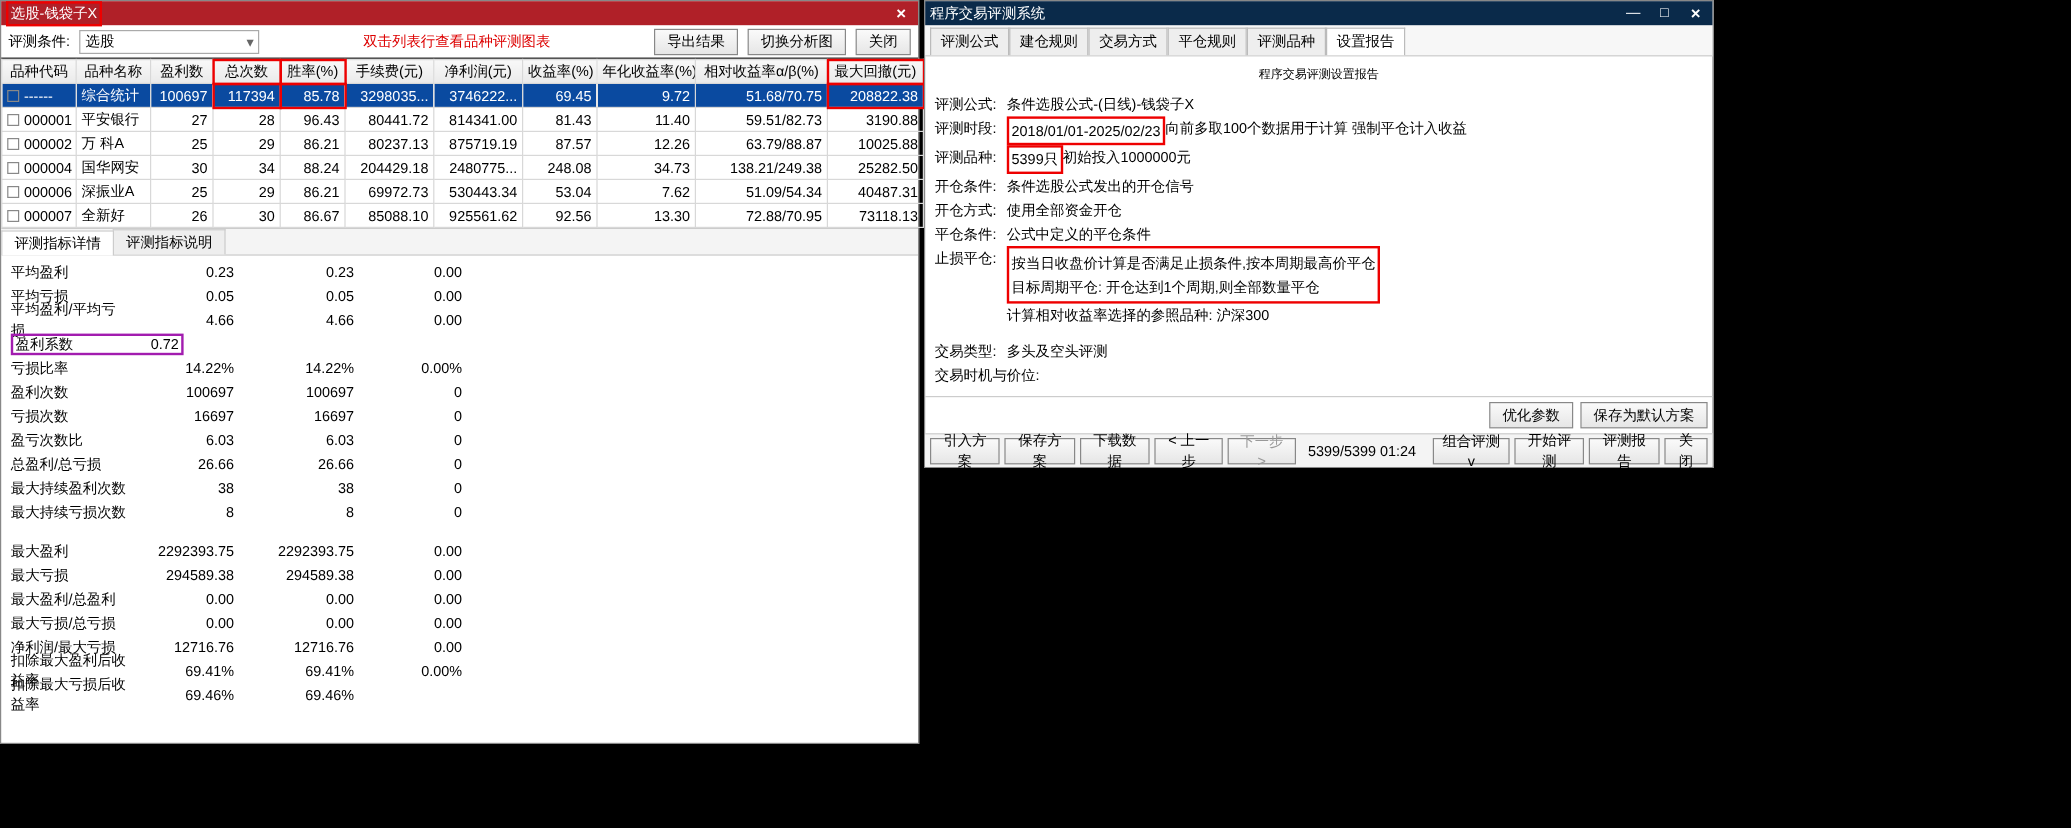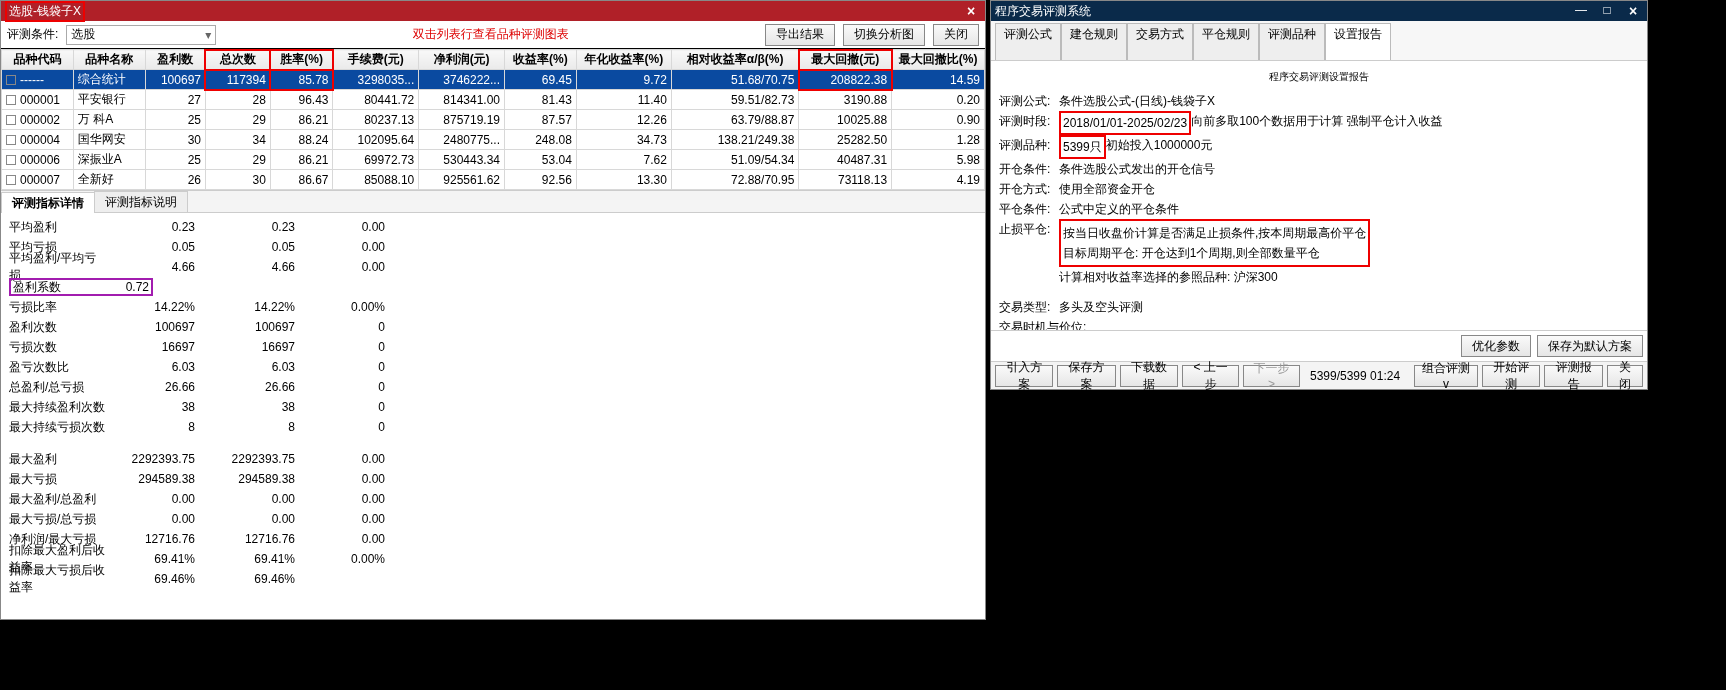--- a/index.html
+++ b/index.html
@@ -1,18 +1,18 @@
 <!DOCTYPE html>
 <html><head>
 <meta charset="utf-8">
 <style>
   * { box-sizing: border-box; font-family: "Microsoft YaHei", SimSun, Arial, sans-serif; }
   body { margin:0; padding:0; background:#000; font-size:12px; color:#000; }
   .app { display:flex; width:1726px; height:690px; }
-  .left-pane { width:986px; height:620px; background:#fff; border:1px solid #888; display:flex; flex-direction:column; }
+  .left-pane { width:766px; height:620px; background:#fff; border:1px solid #888; display:flex; flex-direction:column; }
   .right-pane { width:658px; margin-left:4px; display:flex; flex-direction:column; }
   .right-top { background:#fff; height:390px; border:1px solid #888; display:flex; flex-direction:column; }
   .right-black { flex:1; background:#000; }
 
   
   .titlebar { height:20px; background:#b02028; color:#fff; display:flex; align-items:center; padding:0 4px; font-size:12px; position:relative; }
   .titlebar.blue { background:#0a2a4a; }
   .titlebar .redbox { border:2px solid #e00; padding:0 2px; }
   .titlebar .wbtns { margin-left:auto; display:flex; gap:6px; }
   .titlebar .wbtn { width:20px; text-align:center; cursor:pointer; }
@@ -24,43 +24,43 @@
   .toolbar select, .toolbar .combo { height:20px; font-size:12px; border:1px solid #aaa; background:#fff; }
   .toolbar .combo { width:150px; display:flex; align-items:center; padding:0 4px; position:relative; }
   .toolbar .combo::after { content:"▾"; position:absolute; right:4px; color:#666; }
   .toolbar .hint { color:#d00; flex:1; text-align:center; font-size:12px; }
   .btn { height:22px; padding:0 10px; border:1px solid #888; background:linear-gradient(#fafafa,#e6e6e6); cursor:pointer; font-size:12px; display:inline-flex; align-items:center; }
 
   
   .table-wrap { border-bottom:1px solid #ccc; }
   table.grid { border-collapse:collapse; width:100%; table-layout:fixed; }
   table.grid th, table.grid td { border:1px solid #d8d8d8; padding:1px 4px; font-size:12px; white-space:nowrap; overflow:hidden; text-align:right; height:16px; }
-  table.grid th { background:linear-gradient(#f8f8f8,#eaeaea); font-weight:bold; text-align:center; }
+  table.grid th { background:linear-gradient(#f8f8f8,#eaeaea); font-weight:normal; text-align:center; }
   table.grid td.left { text-align:left; }
   table.grid tr.sel td { background:#0a4aa0; color:#fff; }
   .chk { display:inline-block; width:10px; height:10px; border:1px solid #888; margin-right:4px; vertical-align:middle; }
   .redcell { outline:2px solid #e00; outline-offset:-1px; }
 
   
   .tabs { height:22px; display:flex; border-bottom:1px solid #ccc; background:#f4f4f4; }
   .tabs .tab { padding:2px 10px; border:1px solid #ccc; border-bottom:none; margin-right:-1px; background:#eee; cursor:pointer; }
-  .tabs .tab.active { background:#fff; font-weight:bold; position:relative; top:1px; }
+  .tabs .tab.active { background:#fff; font-weight:normal; position:relative; top:1px; }
 
   
   .metrics { flex:1; overflow:hidden; padding:4px 8px; }
   .mrow { display:flex; height:20px; align-items:center; }
   .mrow .k { width:96px; }
   .mrow .v1 { width:90px; text-align:right; }
   .mrow .v2 { width:100px; text-align:right; }
   .mrow .v3 { width:90px; text-align:right; }
   .mgap { height:12px; }
   .hlwrap { border:2px solid #a21caf; display:inline-flex; padding:4px 2px; align-items:center; height:18px; }
 
   
-  .rtabs { height:40px; display:flex; border-bottom:1px solid #ccc; padding-top:2px; padding-left:4px; gap:0; background:#f7f7f7; }
+  .rtabs { height:26px; display:flex; border-bottom:1px solid #ccc; padding-top:2px; padding-left:4px; gap:0; background:#f7f7f7; }
   .rtabs .rtab { padding:2px 8px; border:1px solid #bbb; border-bottom:none; background:#eee; cursor:pointer; }
   .rtabs .rtab.active { background:#fff; }
   .report { flex:1; padding:6px 8px; font-size:12px; line-height:20px; overflow:hidden; }
   .report .title { text-align:center; font-size:10px; margin-bottom:4px; }
   .report .row { display:flex; }
   .report .rk { width:60px; }
   .report .redline { border:2px solid #e00; display:inline-block; padding:0 2px;text-align:center; }
   .report .indent { margin-left:60px; }
   .report .big-red { border:2px solid #e00; padding:2px 2px; }
   .rfoot { border-top:1px solid #ccc; padding:4px; display:flex; justify-content:flex-end; gap:6px; }
@@ -167,21 +167,21 @@
               <td>63.79/88.87</td>
               <td>10025.88</td>
               <td>0.90</td>
             </tr>
             <tr>
               <td class="left"><span class="chk"></span>000004</td>
               <td class="left">国华网安</td>
               <td>30</td>
               <td>34</td>
               <td>88.24</td>
-              <td>102095.64</td>
+              <td>204429.18</td>
               <td>2480775...</td>
               <td>248.08</td>
               <td>34.73</td>
               <td>138.21/249.38</td>
               <td>25282.50</td>
               <td>1.28</td>
             </tr>
             <tr>
               <td class="left"><span class="chk"></span>000006</td>
               <td class="left">深振业A</td>

